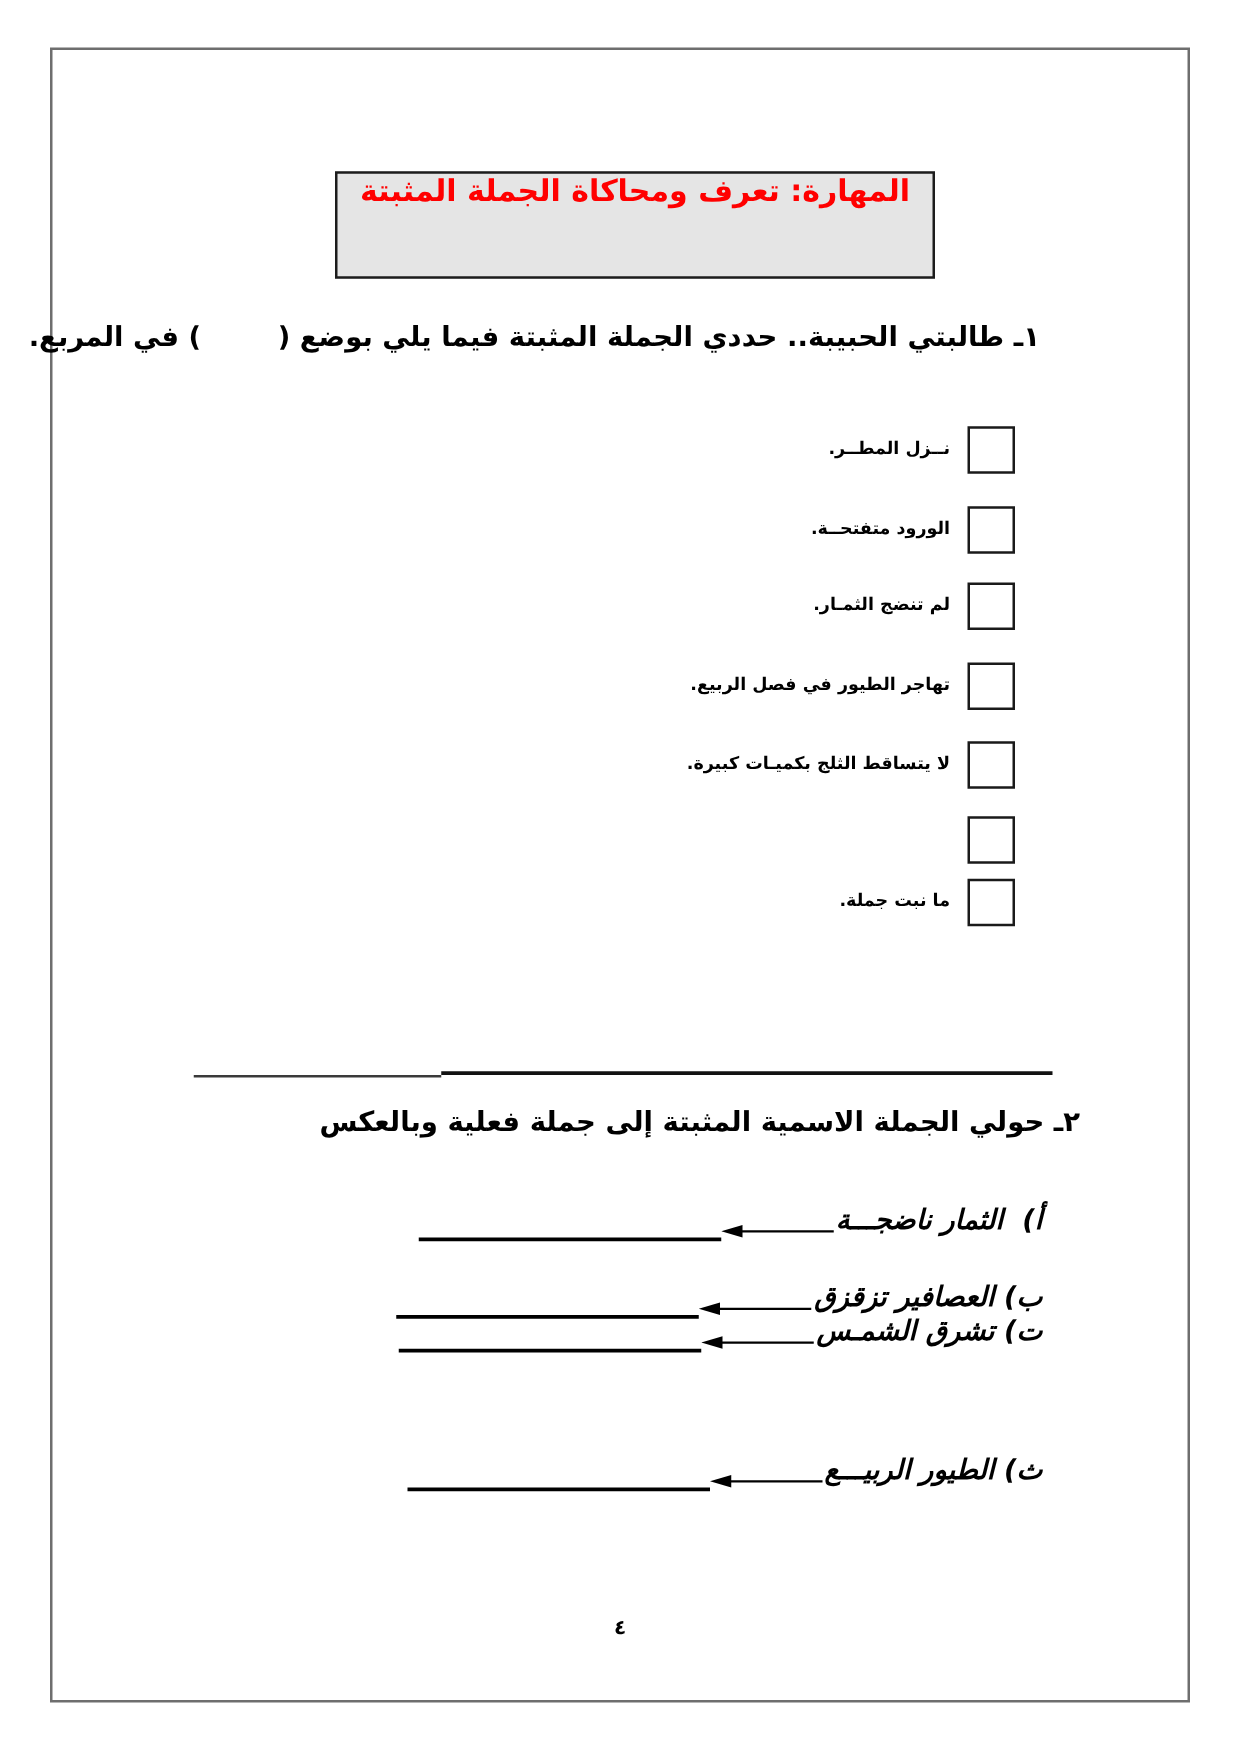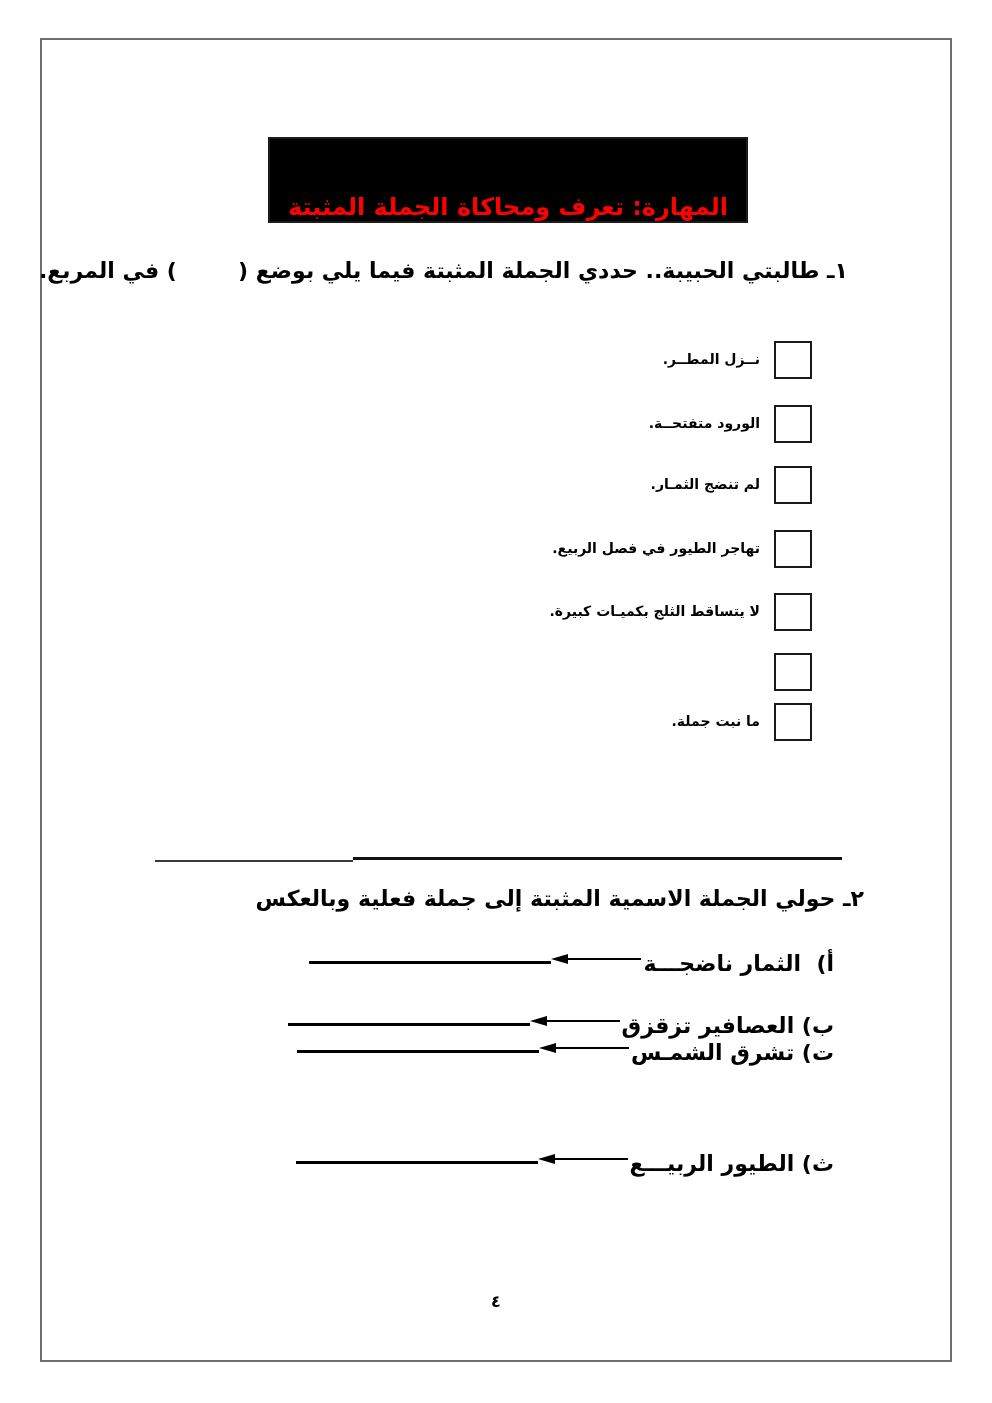--- a/index.html
+++ b/index.html
@@ -7,44 +7,44 @@
     position:relative; width:992px; height:1403px; background:#ffffff;
     font-family:"DejaVu Sans","Liberation Sans",sans-serif;
     font-weight:bold; color:#000; overflow:hidden;
   }
   .frame {
     position:absolute; left:40px; top:38px; width:908px; height:1320px;
     border:2px solid #6e6e6e; box-sizing:content-box;
   }
   .title-box {
     position:absolute; left:268px; top:137px; width:476px; height:82px;
-    border:2px solid #1c1c1c; display:flex; align-items:flex-end; justify-content:center;
-    background:#000000;
+    border:2px solid #1c1c1c; display:flex; align-items:flex-start; justify-content:center;
+    background:#e5e5e5;
   }
   .title-text { font-size:24px; direction:rtl; }
   .q-heading {
     position:absolute; direction:rtl; font-size:22px; white-space:pre; text-align:right;
   }
-  .q1-heading { right:144px; top:258px; }
+  .q1-heading { right:160px; top:258px; }
   .q2-heading { right:128px; top:886px;text-align:right; }
   .q1-row {
     position:absolute; right:180px; height:38px;
     display:flex; direction:rtl; align-items:center; gap:14px;
   }
   .checkbox {
     width:38px; height:38px; box-sizing:border-box;
     border:2px solid #1a1a1a; background:#fff; flex:0 0 auto;
   }
   .q1-label { font-size:14px; direction:rtl; white-space:nowrap; padding-bottom:3px; }
   .divider-seg { position:absolute; }
   .divider-left  { left:155px; top:860px; width:198px; height:2px; background:#3a3a3a; }
   .divider-right { left:353px; top:857px; width:489px; height:3px; background:#121212; }
   .q2-row {
     position:absolute; right:158px; height:42px;
-    display:flex; direction:rtl; align-items:flex-start; 
+    display:flex; direction:rtl; align-items:flex-end; font-style:italic;
   }
   .q2-label { font-size:22px; direction:rtl; white-space:pre; padding-bottom:4px; }
   .arrow { flex:0 0 auto; display:flex; align-items:center; }
   .answer-line { width:242px; height:3px; background:#000; margin-top:10px; flex:0 0 auto; }
   .page-number { position:absolute; left:470px; top:1292px; width:52px; text-align:center; font-size:16px; }
 </style>
 </head>
 <body>
 
 <div class="page" lang="ar">

